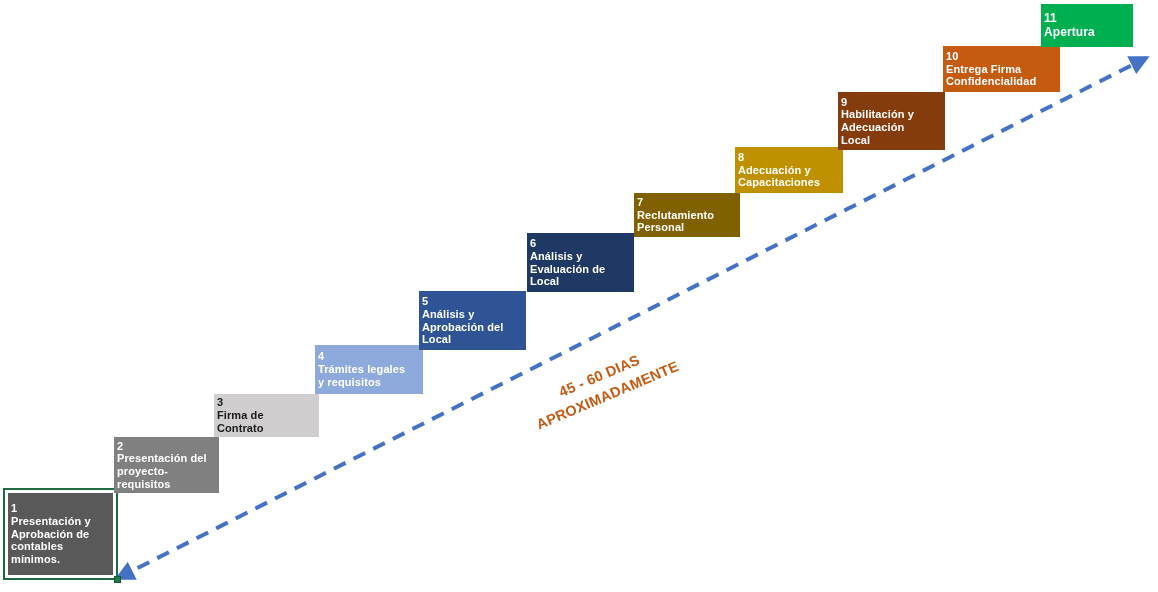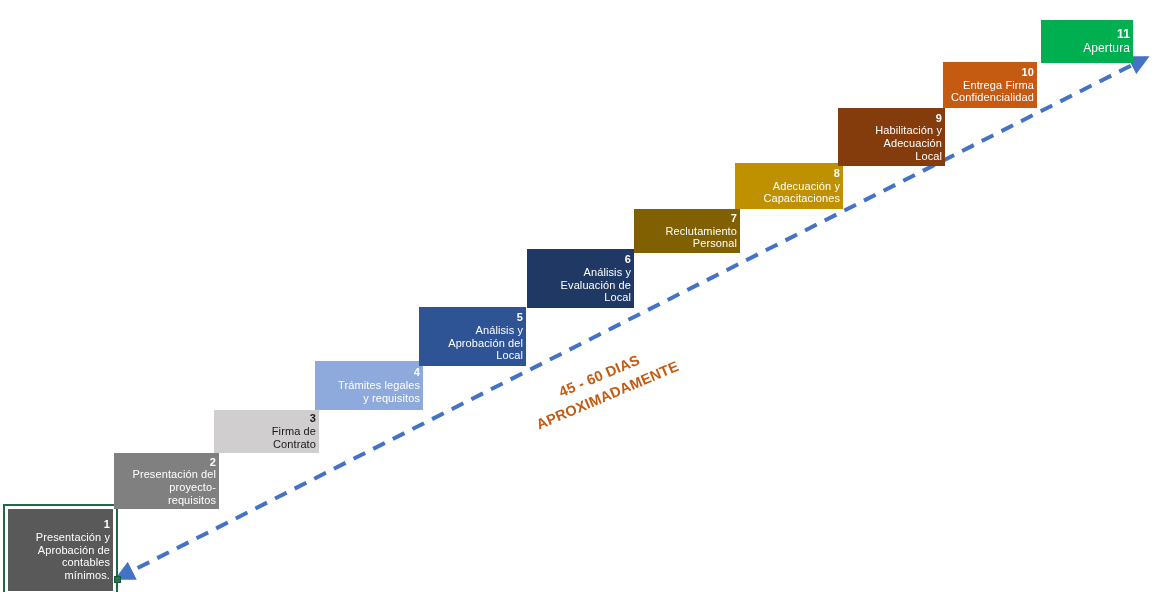--- a/index.html
+++ b/index.html
@@ -24,36 +24,35 @@
     top: 0;
     width: 1158px;
     height: 592px;
     pointer-events: none;
   }
   .step {
     position: absolute;
     box-sizing: border-box;
     display: flex;
     flex-direction: column;
-    align-items: flex-end;
+    align-items: flex-start;
     justify-content: center;
     text-align: center;
     font-weight: bold;
     line-height: 1.16;
     letter-spacing: 0.1px;
     padding: 2px 3px;
-    margin-top: 16px;
   }
   .step .num {
     display: block;
     font-weight: bold;
   }
   .step .label {
     display: block;
-    font-weight: normal;
+    font-weight: bold;
   }
   .step.selected {
     outline: 2px solid #1f6b43;
     outline-offset: 3px;
   }
   .sel-handle {
     position: absolute;
     width: 7px;
     height: 7px;
     background: #1f7a46;
@@ -135,21 +134,21 @@
         <span class="num">8</span>
         <span class="label">Adecuación y</span>
         <span class="label">Capacitaciones</span>
       </div>
       <div class="step" style="left: 838px; top: 92px; width: 107px; height: 58px; background: rgb(132, 60, 12); color: rgb(255, 255, 255); font-size: 11px;">
         <span class="num">9</span>
         <span class="label">Habilitación y</span>
         <span class="label">Adecuación</span>
         <span class="label">Local</span>
       </div>
-      <div class="step" style="left: 943px; top: 46px; width: 94px; height: 46px; background: rgb(197, 90, 17); color: rgb(255, 255, 255); font-size: 11px;">
+      <div class="step" style="left: 943px; top: 46px; width: 117px; height: 46px; background: rgb(197, 90, 17); color: rgb(255, 255, 255); font-size: 11px;">
         <span class="num">10</span>
         <span class="label">Entrega Firma</span>
         <span class="label">Confidencialidad</span>
       </div>
       <div class="step" style="left: 1041px; top: 4px; width: 92px; height: 43px; background: rgb(0, 176, 80); color: rgb(255, 255, 255); font-size: 12px;">
         <span class="num">11</span>
         <span class="label">Apertura</span>
       </div>
     </div>
 

